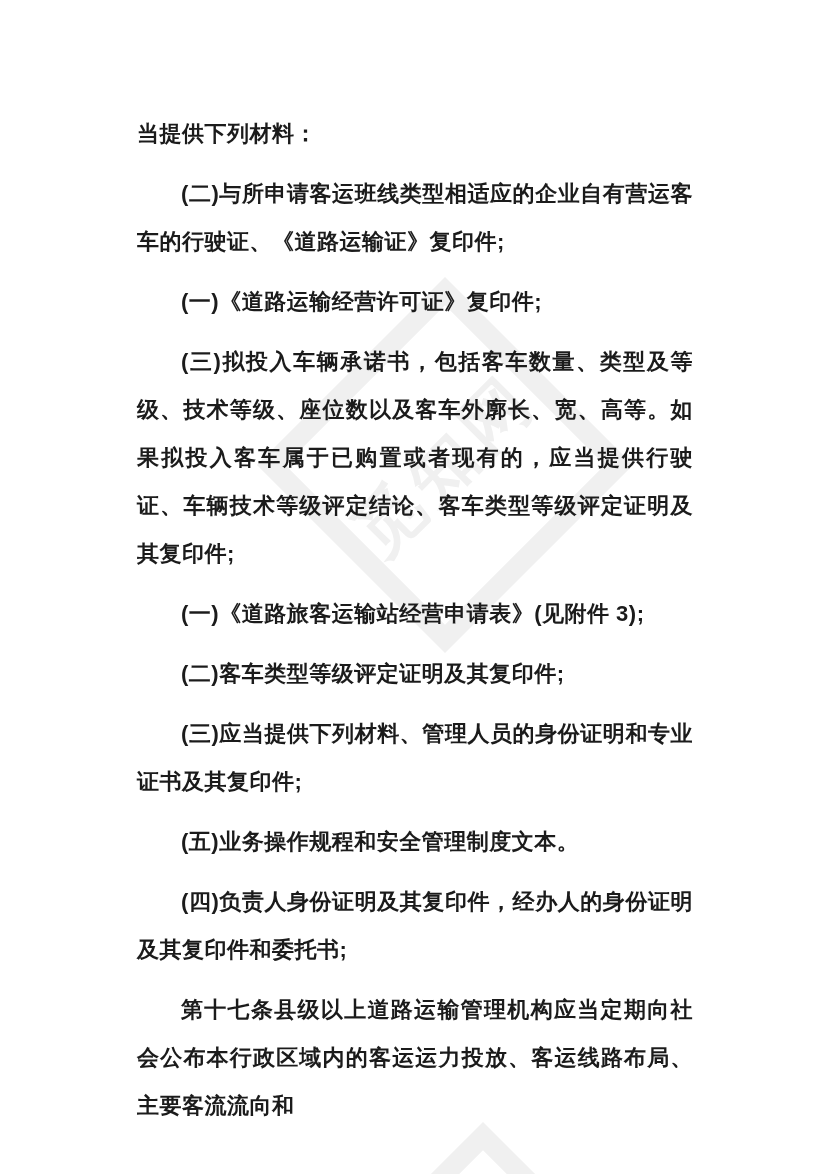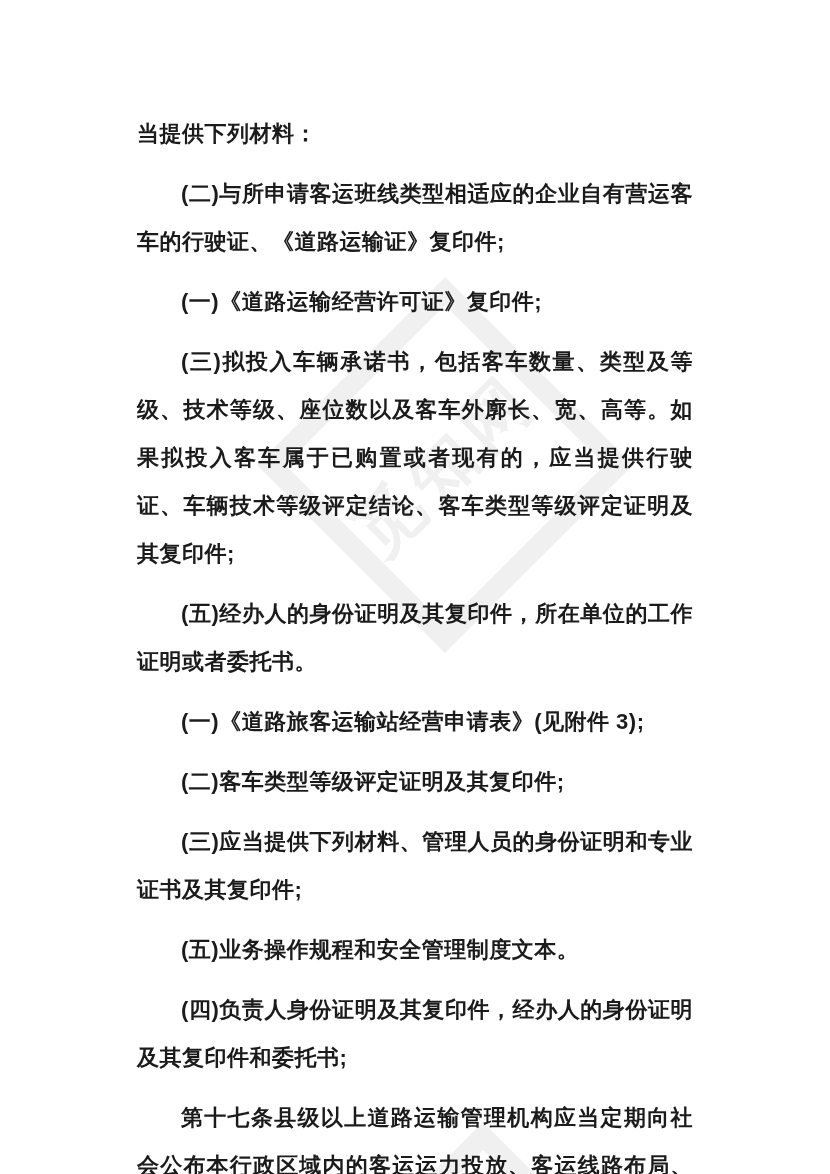--- a/index.html
+++ b/index.html
@@ -75,21 +75,20 @@
 
   <div class="watermark wm-bottom">
     
   </div>
 
   <div class="doc-content" id="doc-content">
       <p class="">当提供下列材料：</p>
       <p class="indent">(二)与所申请客运班线类型相适应的企业自有营运客车的行驶证、《道路运输证》复印件;</p>
       <p class="indent">(一)《道路运输经营许可证》复印件;</p>
       <p class="indent">(三)拟投入车辆承诺书，包括客车数量、类型及等级、技术等级、座位数以及客车外廓长、宽、高等。如果拟投入客车属于已购置或者现有的，应当提供行驶证、车辆技术等级评定结论、客车类型等级评定证明及其复印件;</p>
-      <p class="indent">(五)经办人的身份证明及其复印件，所在单位的工作证明或者委托书。</p>
       <p class="indent">(一)《道路旅客运输站经营申请表》(见附件 3);</p>
       <p class="indent">(二)客车类型等级评定证明及其复印件;</p>
       <p class="indent">(三)应当提供下列材料、管理人员的身份证明和专业证书及其复印件;</p>
       <p class="indent">(五)业务操作规程和安全管理制度文本。</p>
       <p class="indent">(四)负责人身份证明及其复印件，经办人的身份证明及其复印件和委托书;</p>
       <p class="indent">第十七条县级以上道路运输管理机构应当定期向社会公布本行政区域内的客运运力投放、客运线路布局、主要客流流向和</p>
     </div>
 
 </div>
 

